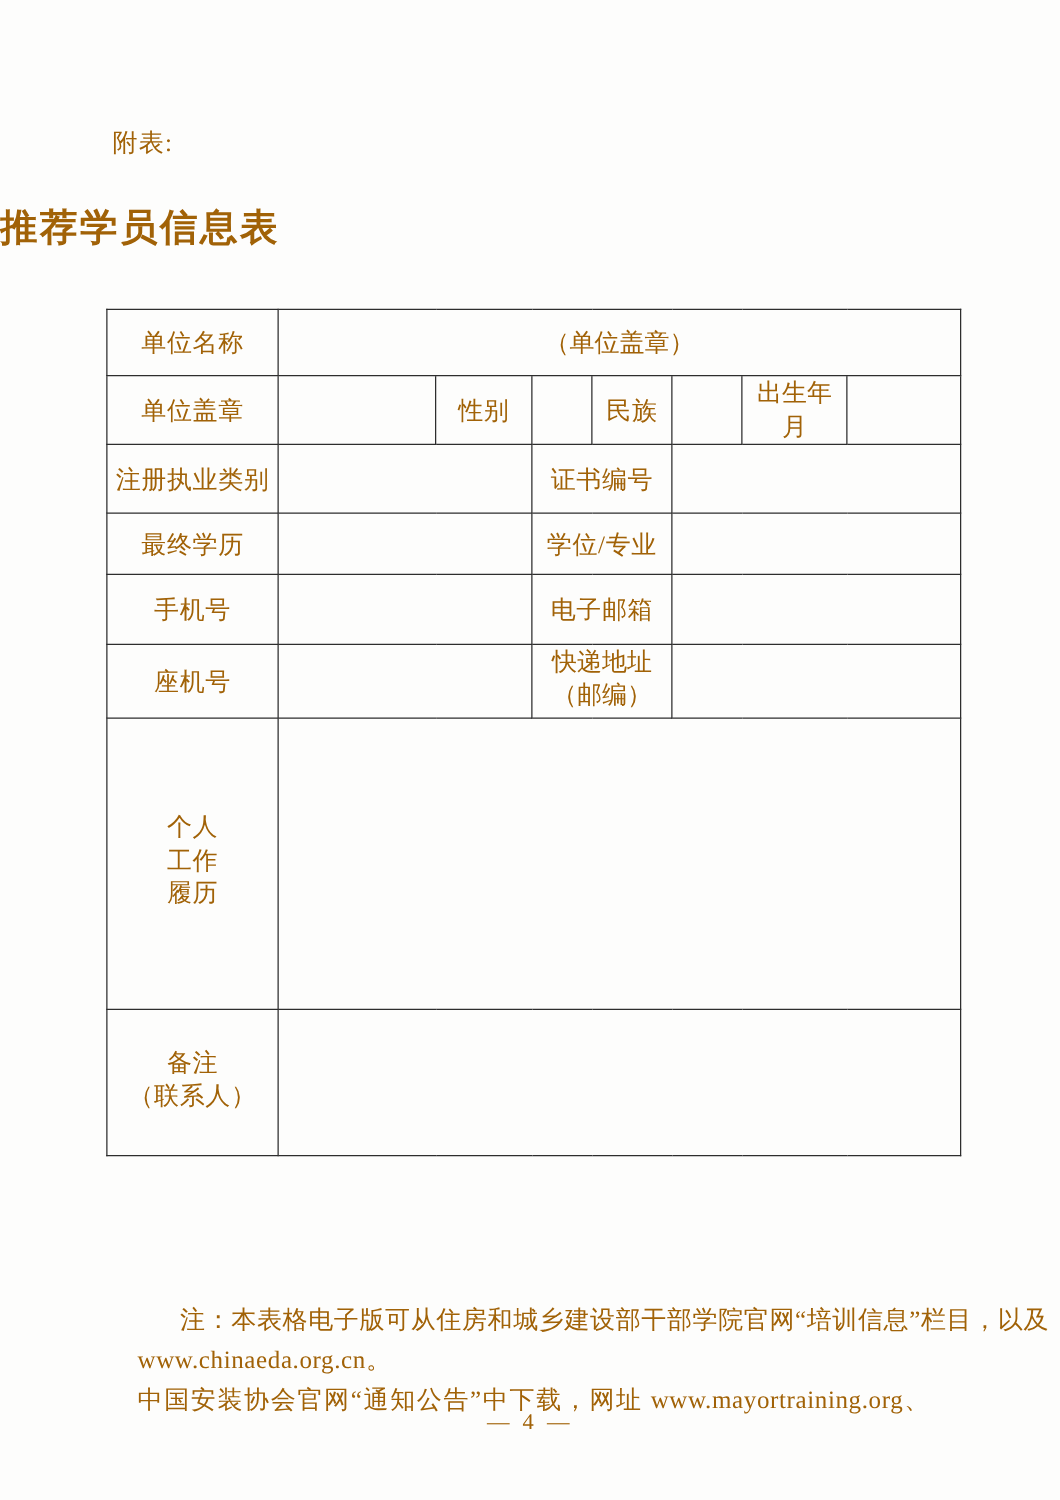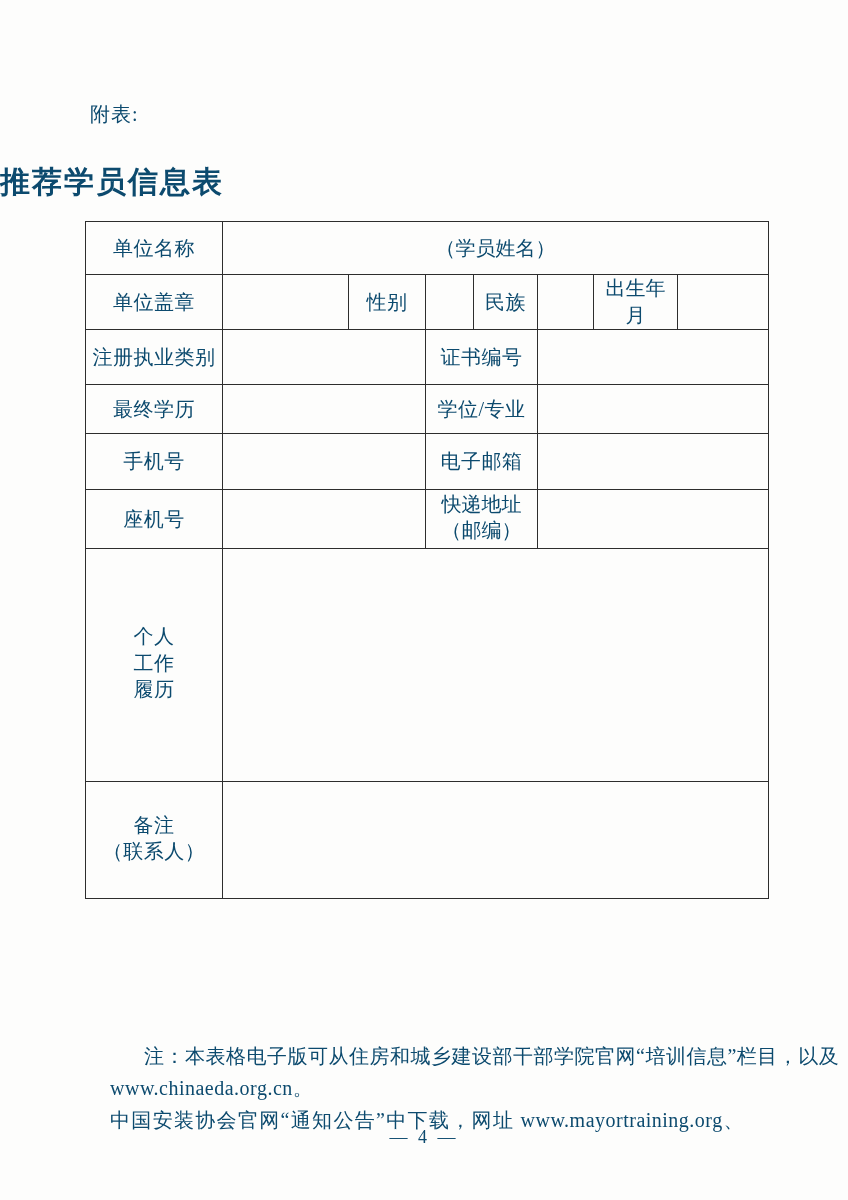--- a/index.html
+++ b/index.html
@@ -3,21 +3,21 @@
 <meta charset="utf-8">
 <style>
   html,body{margin:0;padding:0;}
   body{background:#ffffff;}
   .page{
     position:relative;
     width:848px;
     height:1200px;
     background:#fdfdfc;
     font-family:"Liberation Serif","DejaVu Serif",serif;
-    color:#0c4a6e;
+    color:#a16207;
     overflow:hidden;
   }
   .attachment{
     position:absolute;
     left:90px;
     top:101px;
     font-size:20px;
     letter-spacing:1px;
   }
   .doc-title{
@@ -26,21 +26,21 @@
     top:162px;
     margin:0;
     text-align:left;
     font-size:30px;
     font-weight:bold;
     letter-spacing:2px;
   }
   table.form{
     position:absolute;
     left:85px;
-    top:221px;
+    top:247px;
     width:683px;
     border-collapse:collapse;
     table-layout:fixed;
     border-radius:20px;
   }
   table.form td{
     border:1.5px solid #2d2d2d;
     padding:0 2px;
     font-size:20px;
     text-align:center;
@@ -100,21 +100,21 @@
       <col style="width:77px">
       <col style="width:48px">
       <col style="width:64px">
       <col style="width:56px">
       <col style="width:84px">
       <col style="width:91px">
     </colgroup>
     <tbody>
       <tr class="h52">
         <td class="lbl">单位名称</td>
-        <td colspan="7">（学员姓名）</td>
+        <td colspan="7">（单位盖章）</td>
       </tr>
       <tr class="h52">
         <td class="lbl">单位盖章</td>
         <td></td>
         <td class="lbl">性别</td>
         <td></td>
         <td class="lbl">民族</td>
         <td></td>
         <td class="lbl sm">出生年月</td>
         <td></td>

